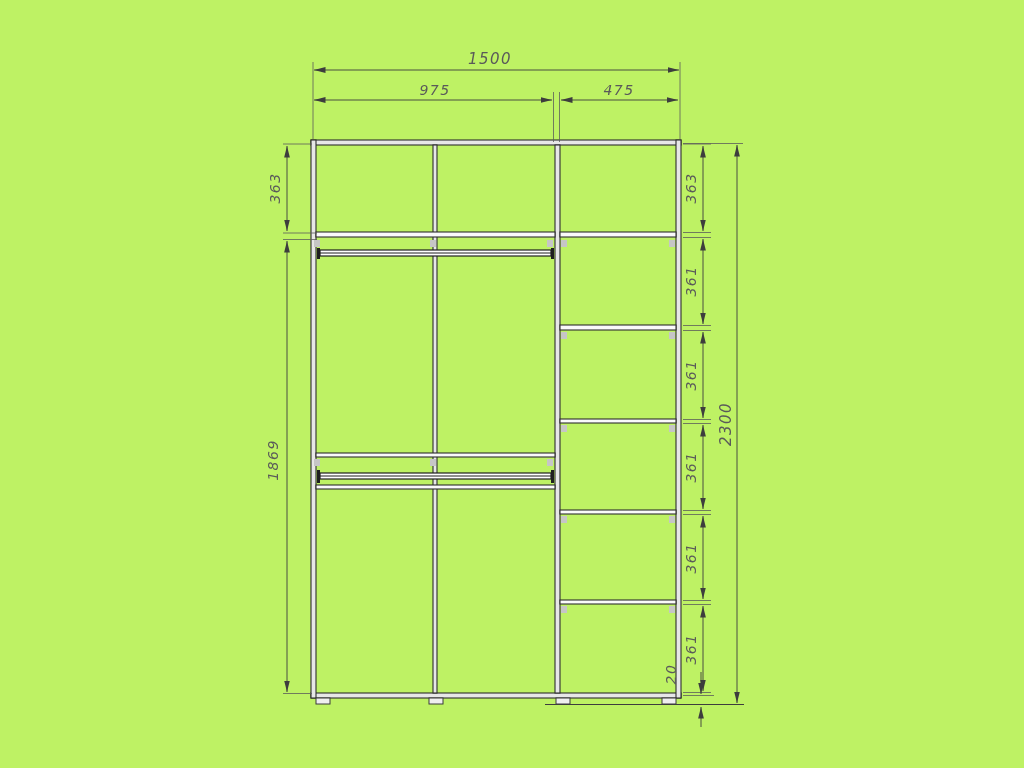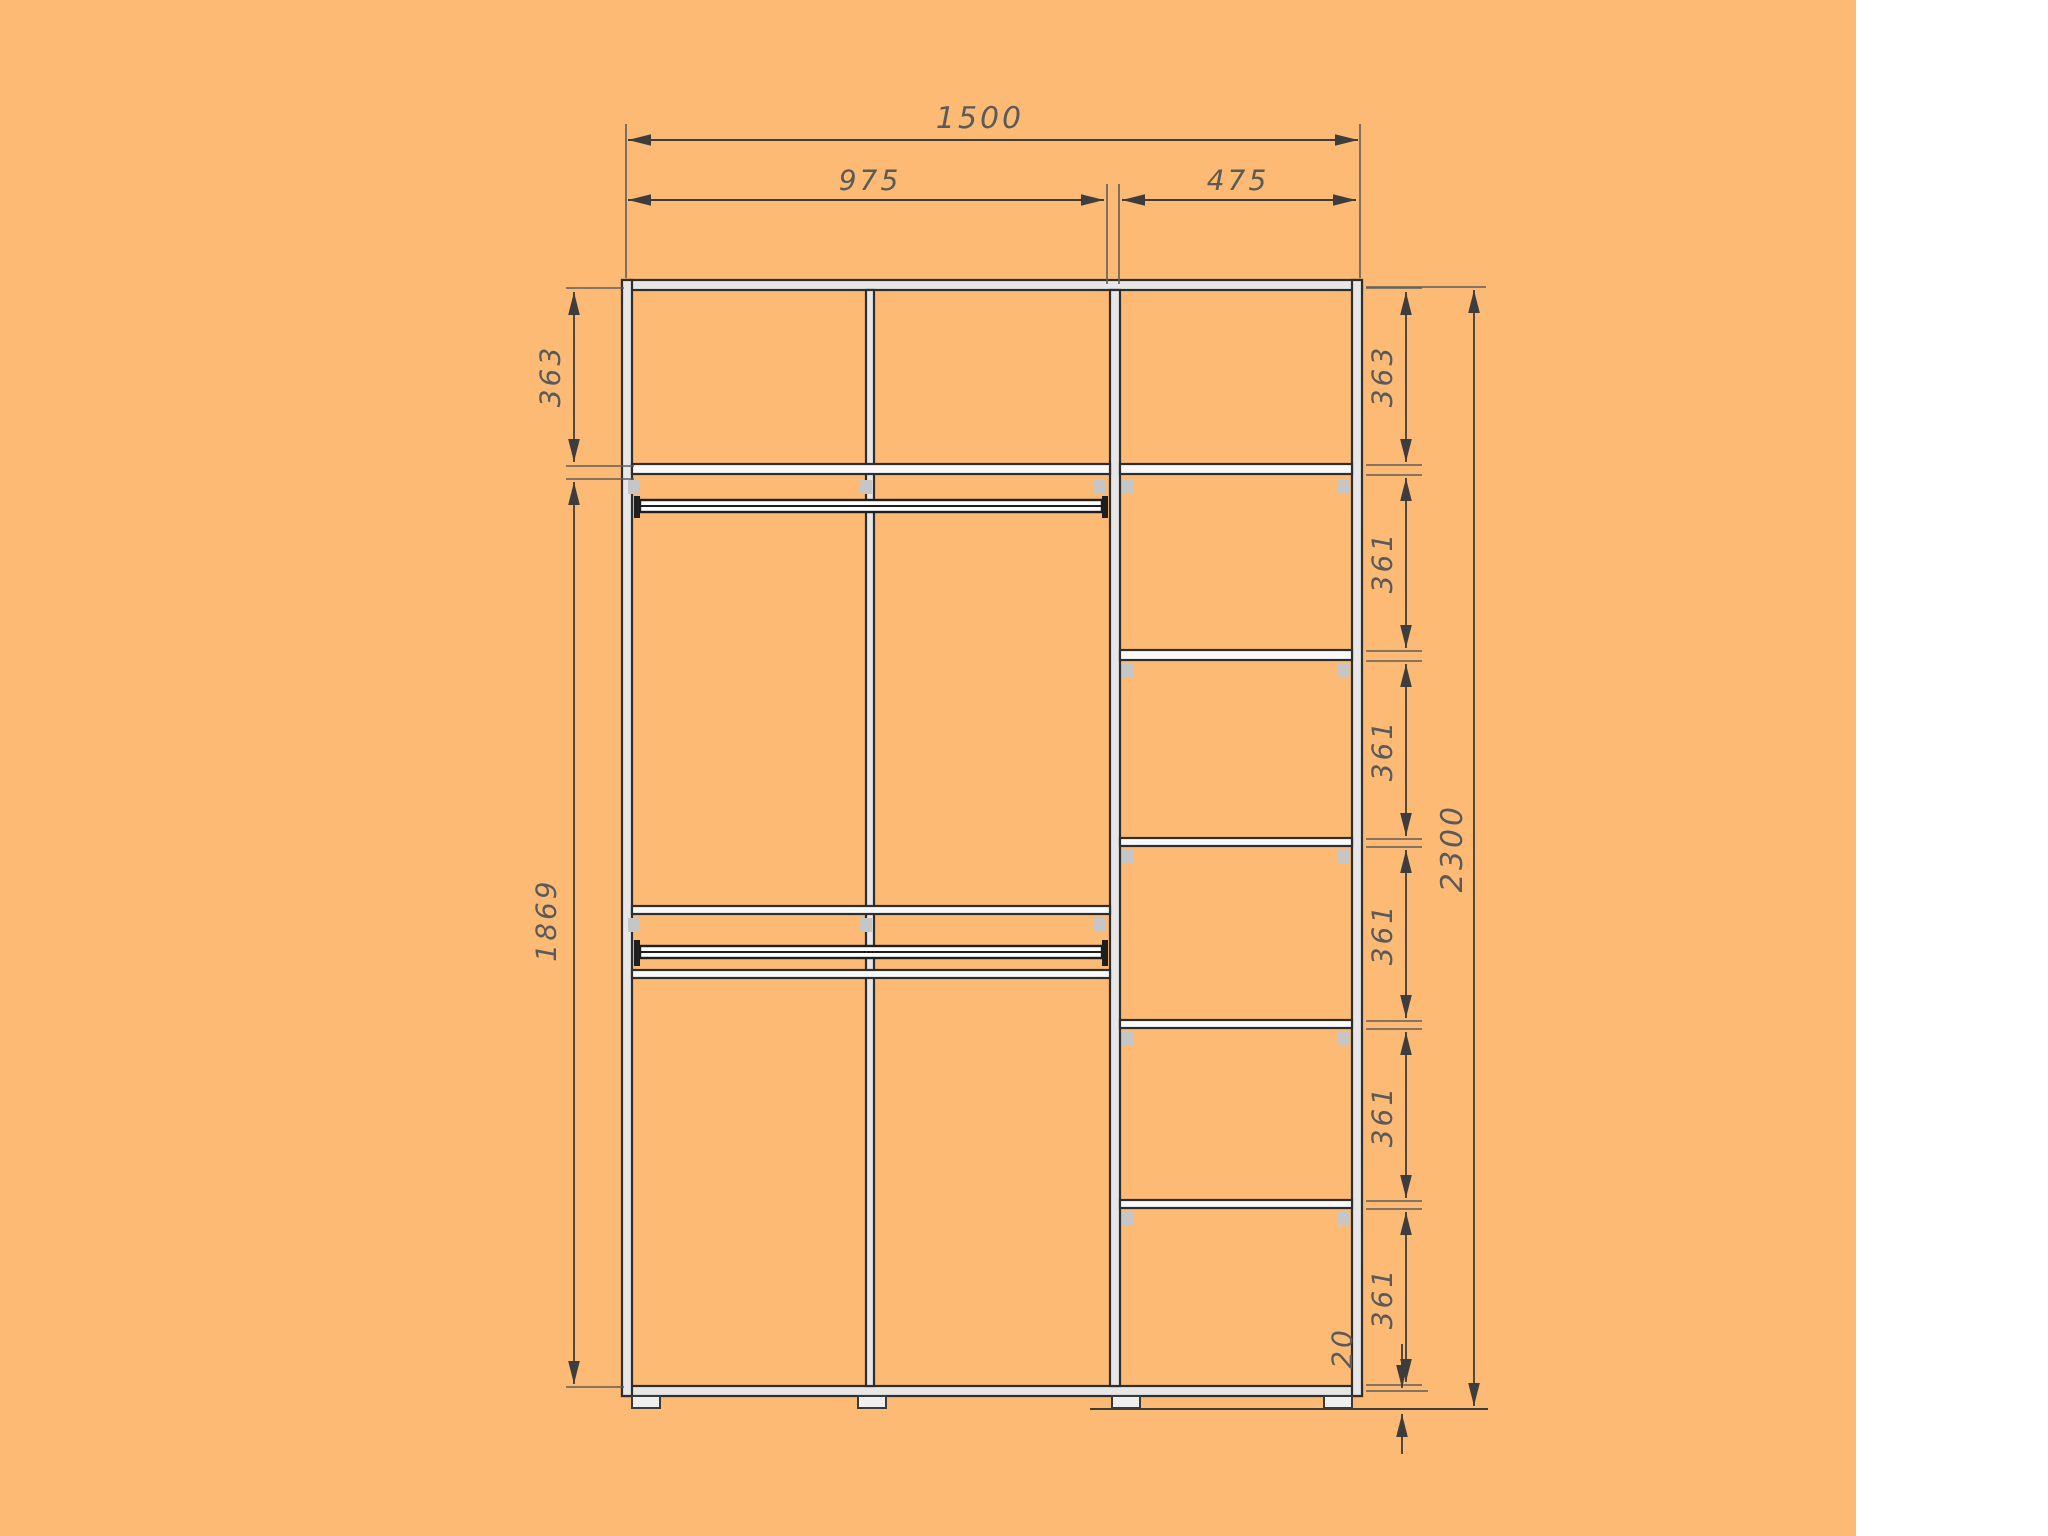--- a/index.html
+++ b/index.html
@@ -1,19 +1,19 @@
 <!DOCTYPE html>
 <html><head>
 <meta charset="utf-8">
 <style>
   html, body { margin: 0; padding: 0; background: #ffffff; }
   #canvas {
     position: relative;
-    width: 928px; height: 768px;
-    background: #fdba74;
+    width: 1024px; height: 768px;
+    background: #bef264;
     font-family: "DejaVu Sans", sans-serif;
   }
   svg { position: absolute; left: 0; top: 0; }
   .panel   { fill: #e7e7e7; stroke: #2e2e2e; stroke-width: 1.1; }
   .shelf   { fill: #fafafa; stroke: #2e2e2e; stroke-width: 1.1; }
   .rod     { fill: #ffffff; stroke: #1f1f1f; stroke-width: 1.2; }
   .rodline { stroke: #1f1f1f; stroke-width: 1; }
   .bracket { fill: #1f1f1f; }
   .foot    { fill: #efefef; stroke: #3a3a3a; stroke-width: 1; }
   .clip    { fill: #c6c6c6; }

